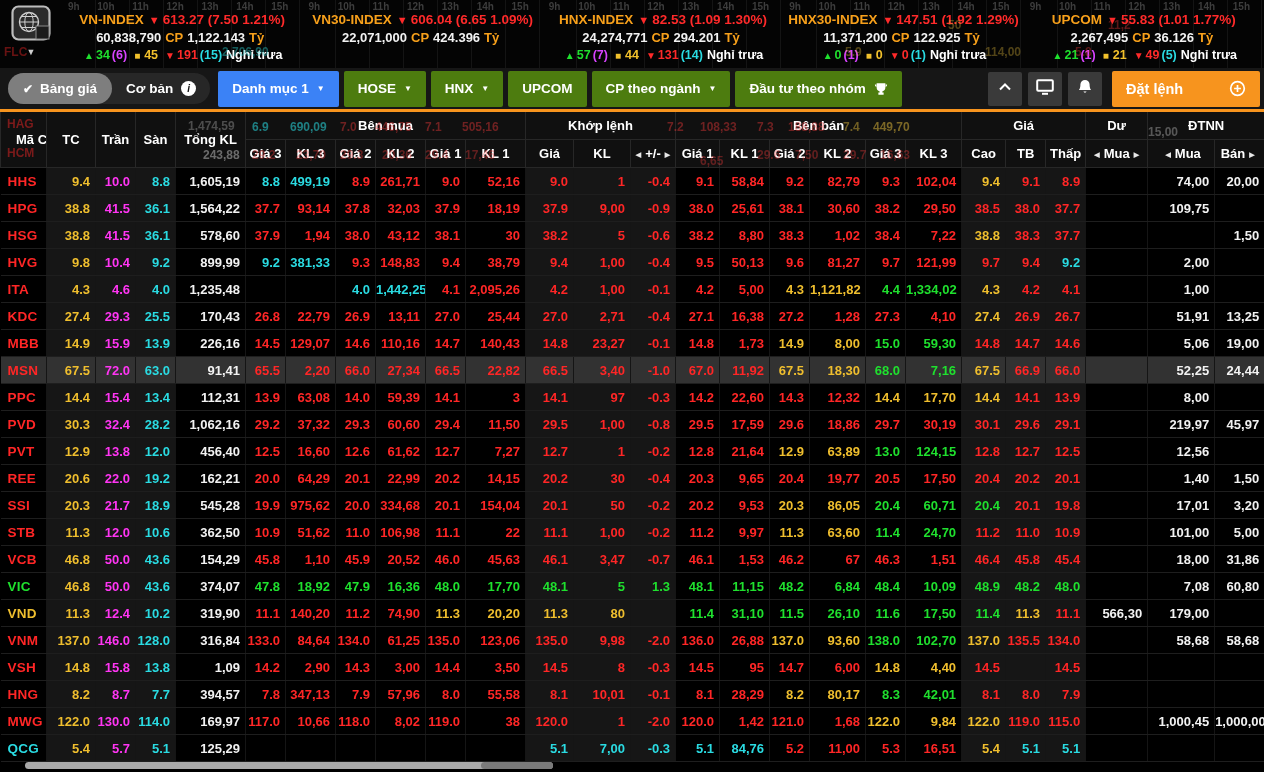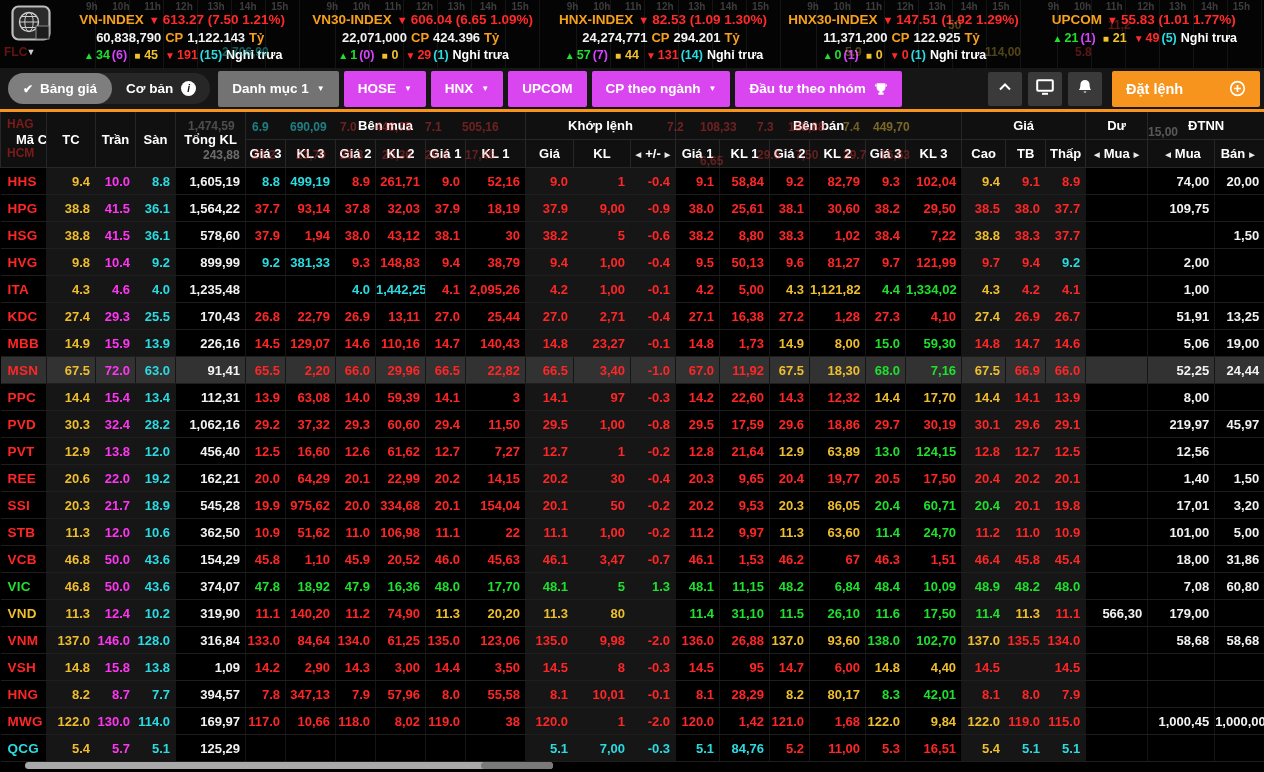--- a/index.html
+++ b/index.html
@@ -4,21 +4,21 @@
 <style>
   html,body{margin:0;padding:0;background:#000;}
   .app{position:relative;width:1264px;height:772px;background:#000;overflow:hidden;
        font-family:"Liberation Sans",sans-serif;-webkit-font-smoothing:antialiased;}
   
   .top{display:flex;height:68px;background:#040404;position:relative;}
   .logo-wrap{width:62px;display:flex;flex-direction:column;align-items:center;padding-top:5px;}
   .logo-caret{color:#cfcfcf;font-size:9px;margin-top:3px;line-height:8px;}
   .index-panel{flex:1;position:relative;text-align:center;padding-top:11px;
       background-image:repeating-linear-gradient(to right,transparent 0 33px,#141414 33px 34px);}
-  .time-axis{position:absolute;top:1px;left:24px;right:14px;display:flex;justify-content:space-between;
+  .time-axis{position:absolute;top:1px;left:6px;right:14px;display:flex;justify-content:space-between;
       font-size:10px;color:#3d3d3d;font-weight:700;}
   .l1{font-size:13.5px;font-weight:700;line-height:18px;white-space:nowrap;}
   .iname{color:#f7a01b;margin-right:5px;}
   .idown{color:#ff2a2a;font-size:11px;margin-right:3px;}
   .ival{color:#ff2a2a;}
   .l2{font-size:13px;font-weight:700;color:#f2f2f2;line-height:17px;white-space:nowrap;}
   .lbl-o{color:#f7a01b;margin:0 4px;}
   .l3{font-size:12.5px;font-weight:700;color:#f2f2f2;line-height:18px;white-space:nowrap;}
   .b-ico{font-size:10px;margin:0 2px;}
   .b-up{color:#1fe02e;} .b-upc{color:#d743ff;margin:0 5px 0 2px;}
@@ -28,23 +28,23 @@
   
   .toolbar{height:41px;background:#161616;border-bottom:3px solid #f7941e;display:flex;
       align-items:center;padding:0 4px;position:relative;z-index:8;}
   .capsule{display:flex;align-items:center;background:#272727;border-radius:16px;height:31px;margin:0 8px 0 4px;}
   .seg1{background:#7e7e7e;border-radius:16px;height:31px;display:flex;align-items:center;
       padding:0 15px;color:#fff;font-weight:700;font-size:13.5px;cursor:pointer;}
   .seg1 .check{margin-right:7px;font-size:12px;}
   .seg2{display:flex;align-items:center;padding:0 14px;color:#fff;font-weight:700;font-size:13.5px;cursor:pointer;}
   .info-i{display:inline-flex;width:15px;height:15px;border-radius:50%;background:#fff;color:#111;
       font-size:10px;font-weight:800;font-style:italic;align-items:center;justify-content:center;margin-left:8px;}
-  .tab{height:36px;display:flex;align-items:center;padding:0 14px;background:#d946ef;color:#fff;
+  .tab{height:36px;display:flex;align-items:center;padding:0 14px;background:#4d7c0f;color:#fff;
       font-weight:700;font-size:13.5px;margin-right:5px;border-radius:2px;cursor:pointer;white-space:nowrap;}
-  .tab.active{background:#737373;}
+  .tab.active{background:#3b82f6;}
   .tab .caret{font-size:8px;margin-left:8px;}
   .tab .trophy{margin-left:8px;display:inline-flex;}
   .tools{margin-left:auto;display:flex;align-items:center;}
   .icon-btn{width:34px;height:34px;background:#3a3a3a;border-radius:2px;display:flex;align-items:center;
       justify-content:center;margin-left:6px;cursor:pointer;}
   .order-btn{height:36px;background:#f7941e;color:#fff;font-weight:700;font-size:14.5px;display:flex;
       align-items:center;justify-content:space-between;padding:0 14px;margin-left:10px;width:120px;
       border-radius:2px;cursor:pointer;}
   
   table{border-collapse:collapse;table-layout:fixed;width:1264px;}
@@ -105,21 +105,20 @@
             <span class="tick">9h</span>
             <span class="tick">10h</span>
             <span class="tick">11h</span>
             <span class="tick">12h</span>
             <span class="tick">13h</span>
             <span class="tick">14h</span>
             <span class="tick">15h</span>
           </div>
           <div class="l1"><span class="iname">VN30-INDEX</span><span class="idown">▼</span><span class="ival">606.04 </span><span class="ival">(6.65 1.09%)</span></div>
           <div class="l2"><span>22,071,000</span><span class="lbl-o">CP</span><span>424.396</span><span class="lbl-o">Tỷ</span></div>
-          <div class="l3"><span class="b-up b-ico">▲</span><span class="b-up">1</span><span class="b-upc">(0)</span><span class="b-flat b-ico">■</span><span class="b-flatv">0</span><span class="b-down b-ico">▼</span><span class="b-down">29</span><span class="b-downc">(1)</span><span class="b-sess">Nghỉ trưa</span></div>
         </div>
         <div class="index-panel">
           <div class="time-axis">
             <span class="tick">9h</span>
             <span class="tick">10h</span>
             <span class="tick">11h</span>
             <span class="tick">12h</span>
             <span class="tick">13h</span>
             <span class="tick">14h</span>
             <span class="tick">15h</span>
@@ -146,20 +145,21 @@
           <div class="time-axis">
             <span class="tick">9h</span>
             <span class="tick">10h</span>
             <span class="tick">11h</span>
             <span class="tick">12h</span>
             <span class="tick">13h</span>
             <span class="tick">14h</span>
             <span class="tick">15h</span>
           </div>
           <div class="l1"><span class="iname">UPCOM</span><span class="idown">▼</span><span class="ival">55.83 </span><span class="ival">(1.01 1.77%)</span></div>
+          <div class="l2"><span>2,267,495</span><span class="lbl-o">CP</span><span>36.126</span><span class="lbl-o">Tỷ</span></div>
           <div class="l3"><span class="b-up b-ico">▲</span><span class="b-up">21</span><span class="b-upc">(1)</span><span class="b-flat b-ico">■</span><span class="b-flatv">21</span><span class="b-down b-ico">▼</span><span class="b-down">49</span><span class="b-downc">(5)</span><span class="b-sess">Nghỉ trưa</span></div>
         </div>
       </div>
   </div>
 
   <div class="toolbar">
     <div class="capsule">
       <div class="seg1">
         <span class="check">✔</span>
         <span>Bảng giá</span>
@@ -508,21 +508,21 @@
         </tr>
         <tr class="sel">
           <td class="sym r"><span>MSN</span><span class="xicon">✖</span></td>
           <td class="y band">67.5</td>
           <td class="m band">72.0</td>
           <td class="c band">63.0</td>
           <td class="w">91,41</td>
           <td class="r">65.5</td>
           <td class="r">2,20</td>
           <td class="r">66.0</td>
-          <td class="r">29,96</td>
+          <td class="r">27,34</td>
           <td class="r">66.5</td>
           <td class="r">22,82</td>
           <td class="r band">66.5</td>
           <td class="r band">3,40</td>
           <td class="r band">-1.0</td>
           <td class="r">67.0</td>
           <td class="r">11,92</td>
           <td class="y">67.5</td>
           <td class="y">18,30</td>
           <td class="g">68.0</td>

